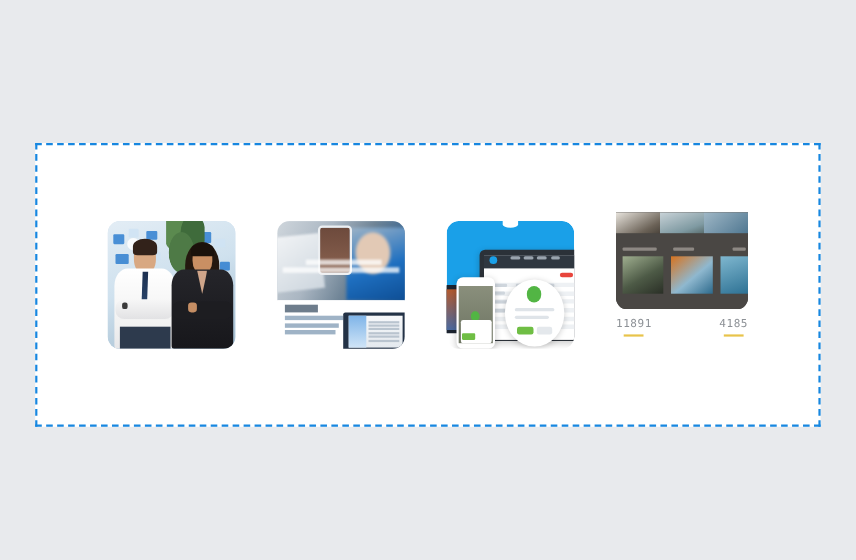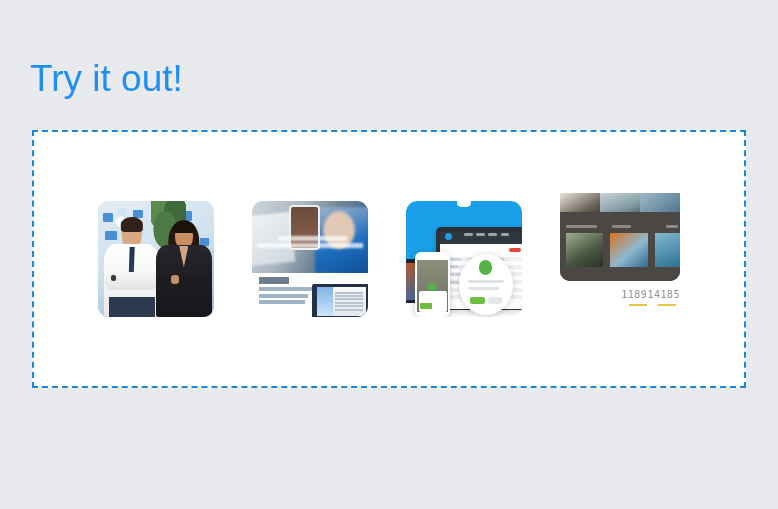--- a/index.html
+++ b/index.html
@@ -357,40 +357,39 @@
     position:absolute; top:46%; height:38%;
   }
   .t4-card .tile.a { left:5%; width:31%;
     background: linear-gradient(150deg,#9fae8f,#4d5a46 55%,#2a2f26); }
   .t4-card .tile.b { left:42%; width:31%;
     background: linear-gradient(140deg,#d7731f,#8fb8cf 55%,#2d6a8c); }
   .t4-card .tile.c { left:79%; width:24%;
     background: linear-gradient(160deg,#7fb7cf,#2b6f92); }
   .counters {
     position:absolute; left:0; top:96px; width:120px;
-    display:flex; justify-content:flex-end;
+    display:flex; justify-content:space-between;
   }
   .counter { text-align:center; }
   .counter .num {
     font-family: "DejaVu Sans Mono", monospace;
     font-size: 10px;
     color: #8d9196;
     letter-spacing: .5px;
     line-height: 12px;
   }
   .counter .rule {
     width: 18px; height: 2px; background:#e8c34a; margin: 3px auto 0;
   }
 </style>
 </head>
 <body>
 
 <div class="page">
 
-  <div class="page-title">Try it out!</div>
 
   <div class="dropzone">
     <div class="thumb-row">
 
       <div class="thumb t1">
         <div class="bg-office"></div>
         <div class="notes">
           <div class="note" style="left:4%;top:10%;width:9%;height:8%"></div>
           <div class="note pale" style="left:16%;top:6%;width:8%;height:7%"></div>
           <div class="note" style="left:6%;top:26%;width:10%;height:8%"></div>

